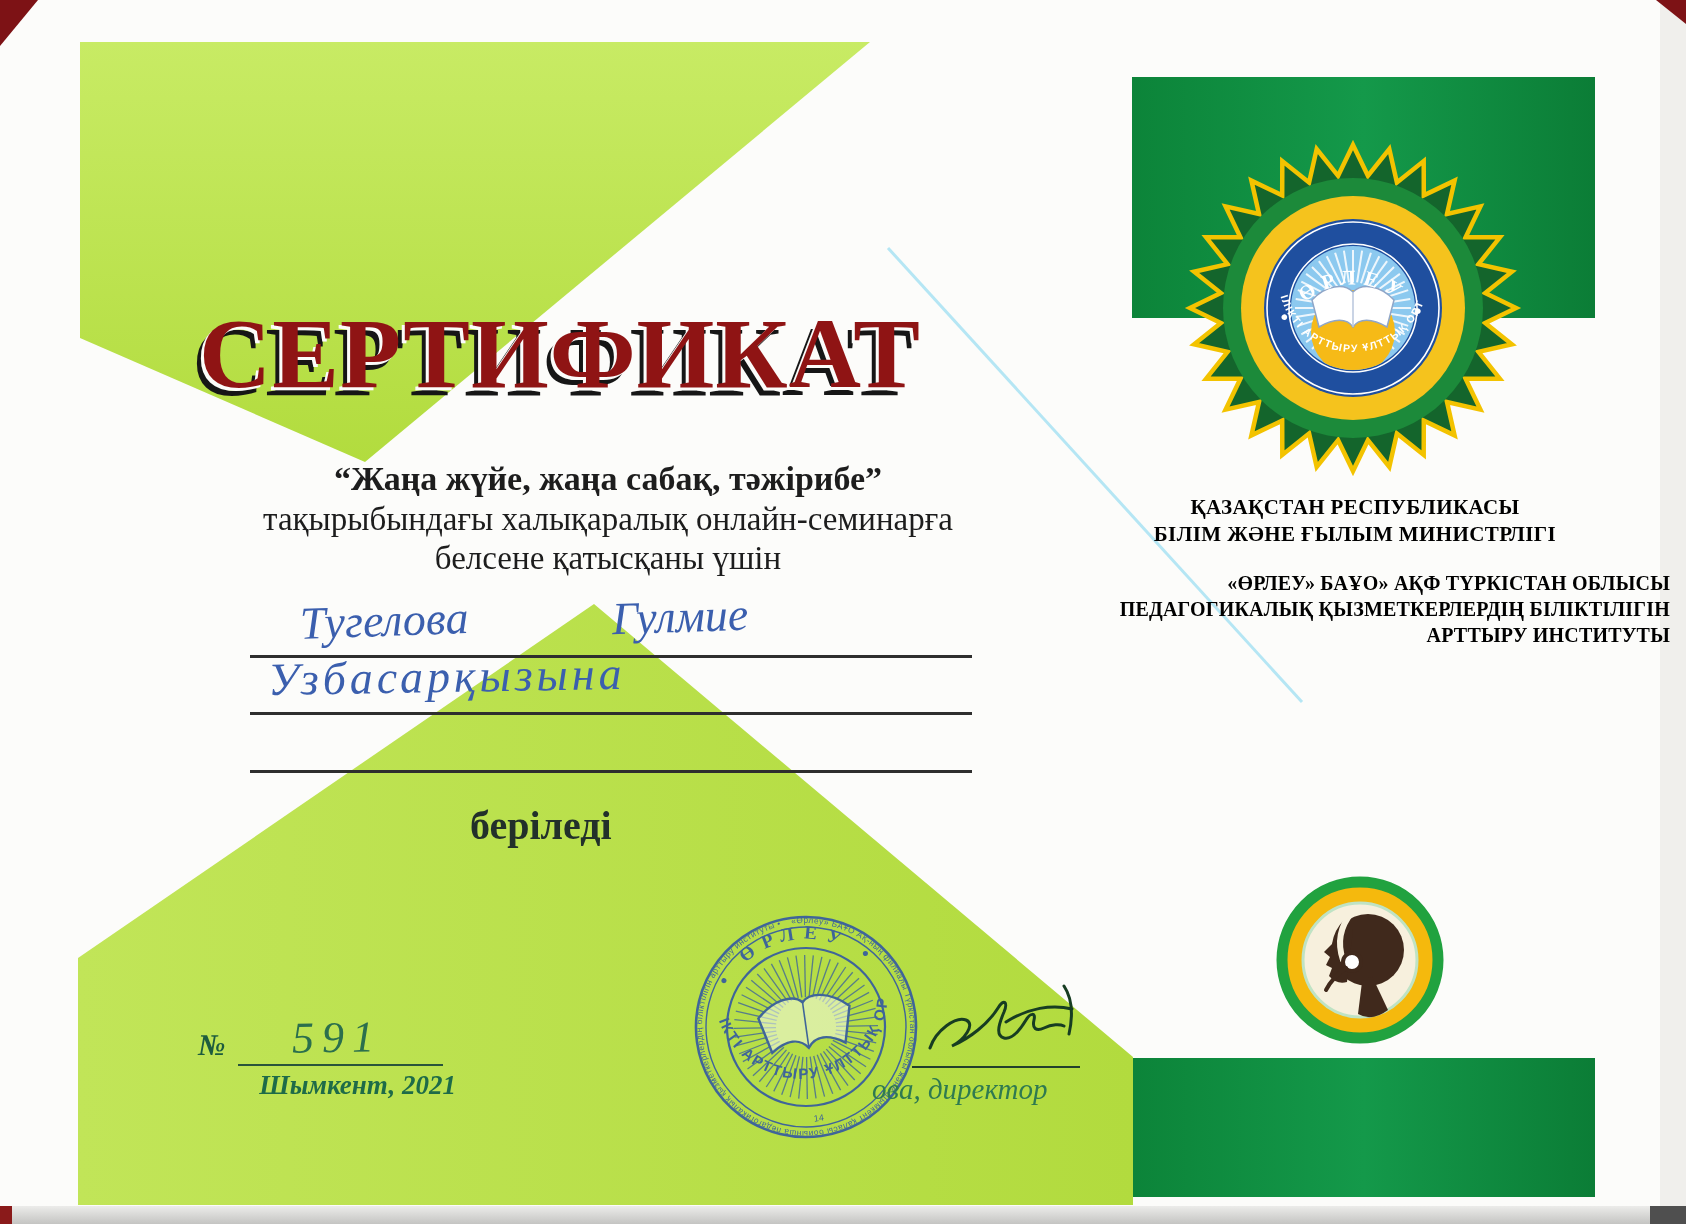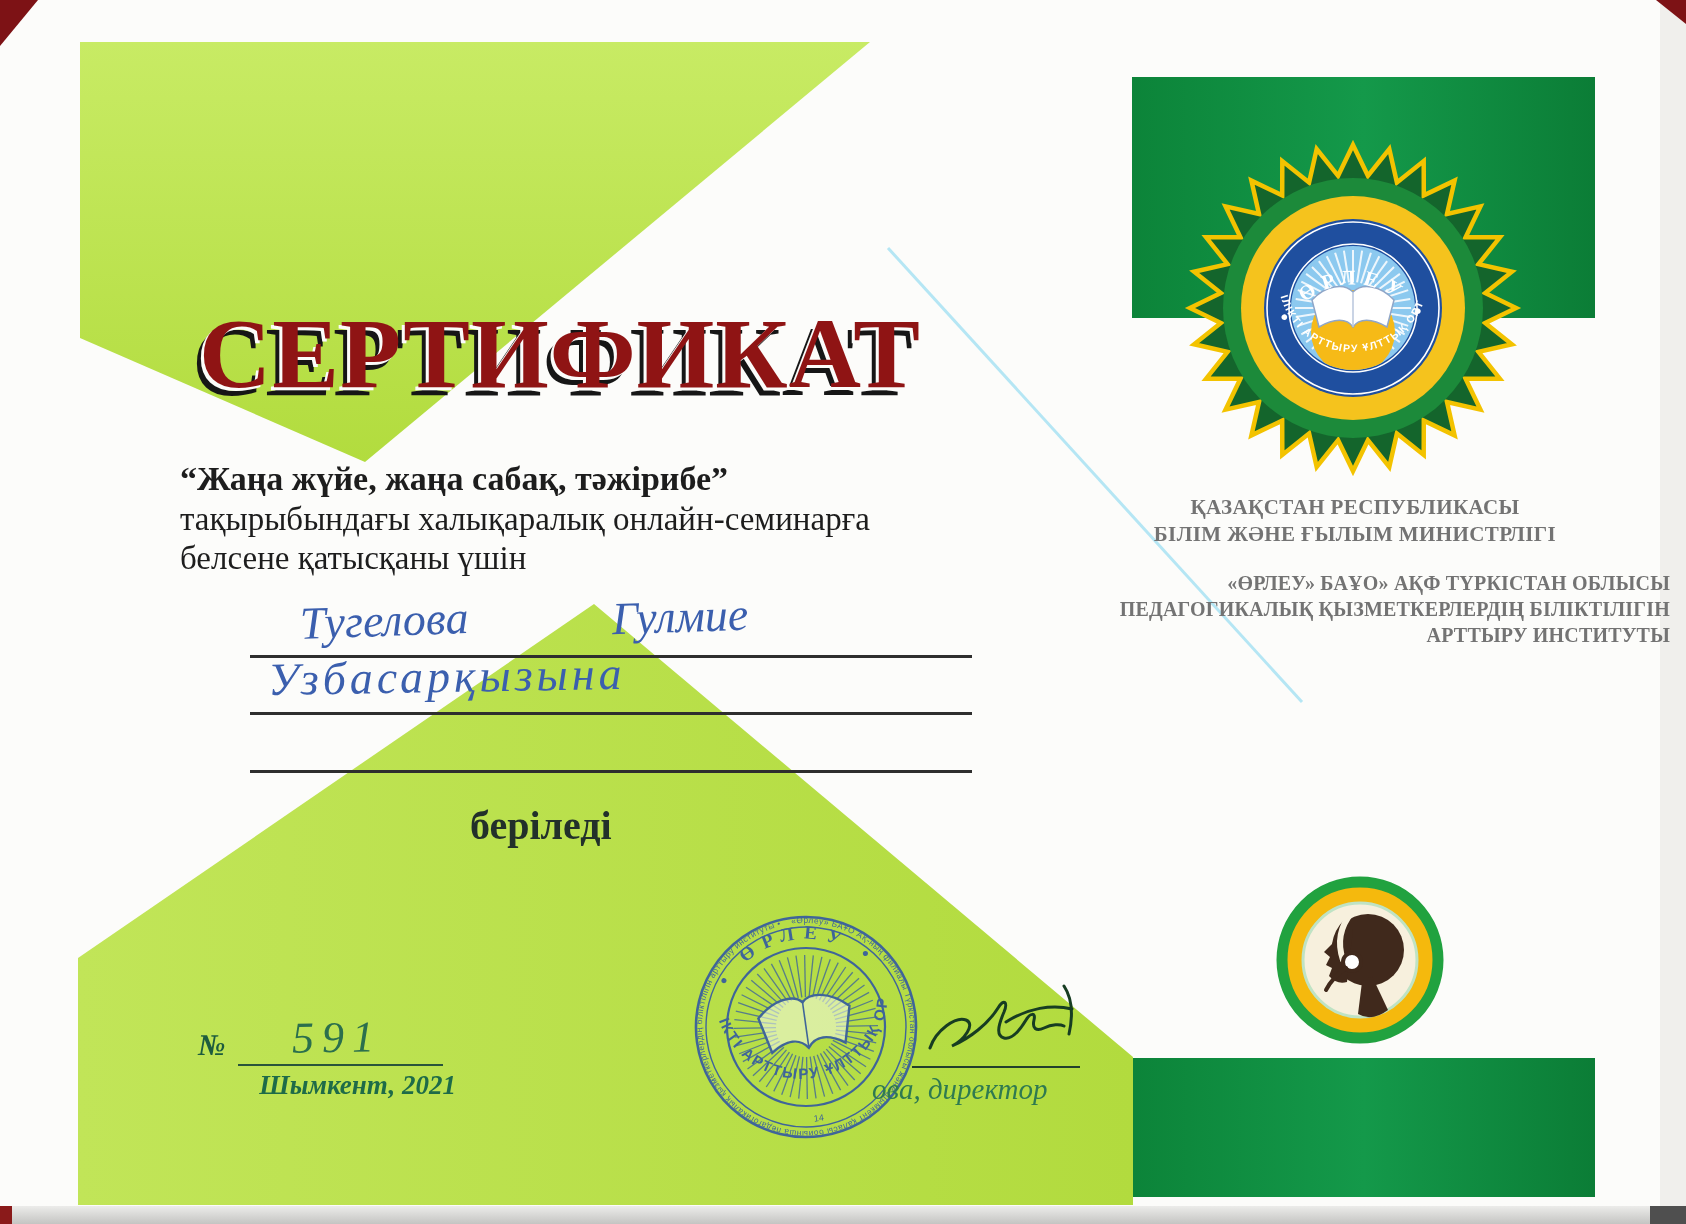--- a/index.html
+++ b/index.html
@@ -4,42 +4,42 @@
 <style>
   html,body{margin:0;padding:0;background:#e9e9e7;}
   .page{position:relative;width:1686px;height:1224px;background:#fcfcfa;overflow:hidden;
         font-family:"Liberation Serif", serif;}
   .abs{position:absolute;}
   #bg{position:absolute;left:0;top:0;width:1686px;height:1224px;}
 
   .title{left:190px;top:302px;width:740px;text-align:center;
          font-size:100px;font-weight:bold;line-height:104px;color:#8f1414;letter-spacing:1px;
          text-shadow:-3px 3px 0 #fcfcfa,-7px 8px 0 #161616;}
-  .introblock{left:180px;top:458px;width:840px;text-align:left;color:#1d1d1d;}
+  .introblock{left:188px;top:458px;width:840px;text-align:center;color:#1d1d1d;}
   .introblock .quote{font-size:34px;font-weight:bold;line-height:42px;}
   .introblock .l2{font-size:33px;line-height:39px;}
   .introblock .l3{font-size:33px;line-height:38px;}
 
   .rule{border-top:3px solid #2e2e2e;height:0;}
   .hand{font-style:italic;color:#3b5fae;font-size:46px;white-space:nowrap;}
   .given{left:300px;top:594px;transform:rotate(-2deg);}
   .given2{left:612px;top:590px;transform:rotate(-2deg);}
   .patro{left:268px;top:650px;transform:rotate(-1deg);letter-spacing:4px;}
 
   .issued{left:470px;top:802px;width:280px;text-align:left;font-size:40px;color:#22302a;font-weight:bold;}
 
   .numlabel{left:198px;top:1028px;font-size:30px;font-style:italic;font-weight:bold;color:#1d5c3e;}
   .numval{left:292px;top:1012px;font-size:44px;font-style:italic;color:#2b6f4d;letter-spacing:8px;transform:rotate(-1deg);}
   .numrule{left:238px;top:1064px;width:205px;border-top:2px solid #29543b;}
   .placeyear{left:226px;top:1070px;width:230px;text-align:right;font-size:27px;font-style:italic;font-weight:bold;color:#1e6b48;}
 
   .sigrule{left:912px;top:1066px;width:168px;border-top:2px solid #22402c;}
   .sigcaption{left:872px;top:1073px;font-size:29px;font-style:italic;color:#2f7a50;white-space:nowrap;}
 
-  .rightcol{left:1040px;top:494px;width:630px;text-align:center;color:#737373;font-weight:bold;}
+  .rightcol{left:1040px;top:494px;width:630px;text-align:center;color:#000000;font-weight:bold;}
   .rightcol .m{font-size:21px;line-height:27px;letter-spacing:.4px;}
   .rightcol .gap{height:22px;}
   .rightcol .i{font-size:20px;line-height:26px;letter-spacing:.2px;text-align:right;}
 
   #seal-rays line{stroke:#ffffff;stroke-width:2;opacity:.85;}
   #stamp-rays line{stroke:#2f55a5;stroke-width:1.3;opacity:.8;}
   .sealTopTxt{fill:#ffffff;font-weight:bold;font-size:21px;letter-spacing:7px;font-family:"Liberation Serif",serif;}
   .sealBotTxt{fill:#ffffff;font-size:10.5px;letter-spacing:1.5px;font-weight:bold;font-family:"Liberation Sans",sans-serif;}
   .stampTopTxt{fill:#2f55a5;font-weight:bold;font-size:19px;letter-spacing:9px;font-family:"Liberation Serif",serif;}
   .stampBigTxt{fill:#2f55a5;font-weight:bold;font-size:15px;letter-spacing:2px;font-family:"Liberation Sans",sans-serif;}

